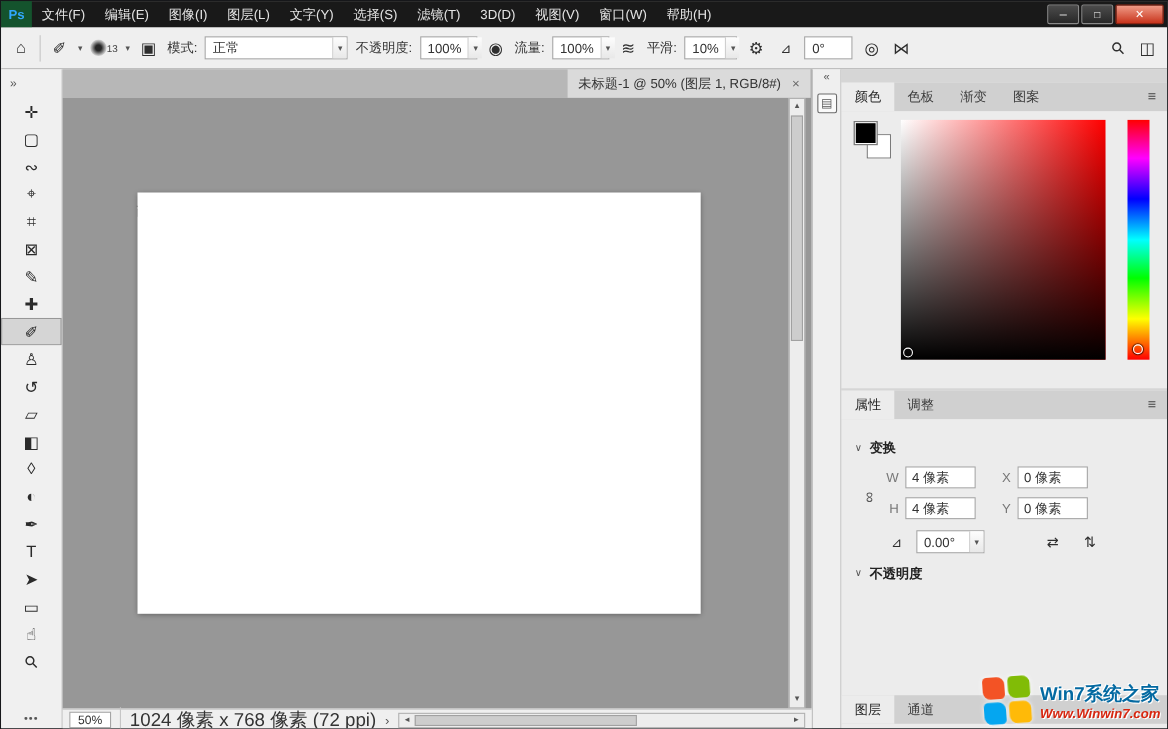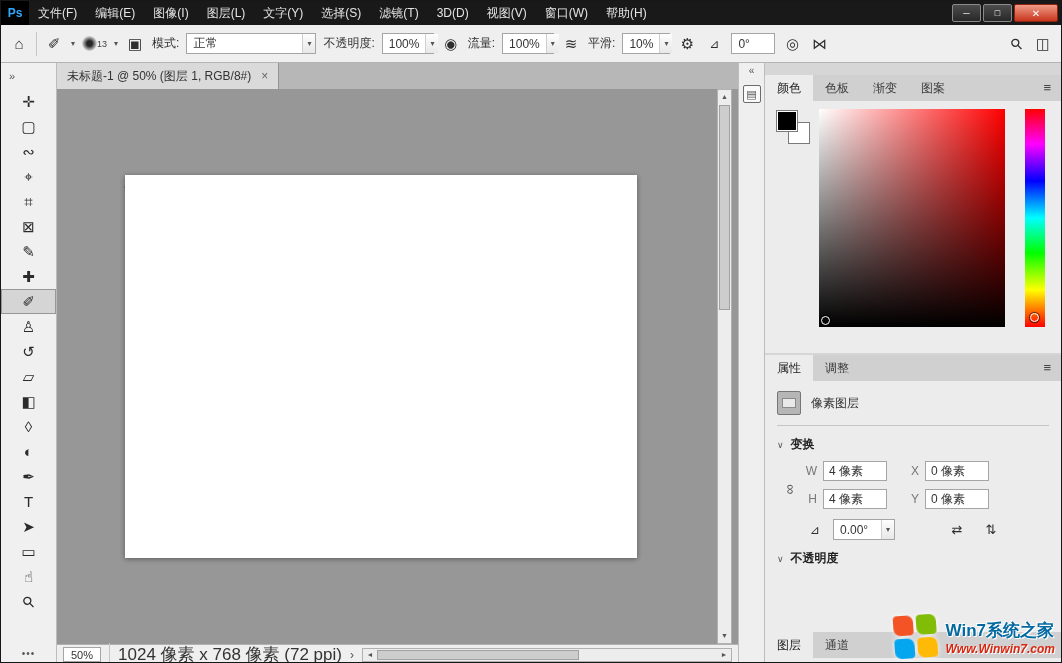--- a/index.html
+++ b/index.html
@@ -1,21 +1,21 @@
 <!DOCTYPE html>
 <html><head>
 <meta charset="utf-8">
 <style>
   * { margin:0; padding:0; box-sizing:border-box; }
   body { font-family:"Liberation Sans","DejaVu Sans",sans-serif; font-size:12px; color:#333; }
   .app { position:relative; width:1062px; height:663px; background:#ececec; overflow:hidden; border:1px solid #16171a; }
 
   
   .titlebar { position:absolute; left:0; top:0; right:0; height:24px; background:#191919; display:flex; align-items:center; color:#e4e4e4; }
-  .ps-logo { width:28px; height:24px; background:#000000; color:#31a8ff; font-weight:bold; font-size:12px; display:flex; align-items:center; justify-content:center; }
+  .ps-logo { width:28px; height:24px; background:#14532d; color:#31a8ff; font-weight:bold; font-size:12px; display:flex; align-items:center; justify-content:center; }
   .menu-item { padding:0 9px; height:24px; line-height:24px; cursor:default; }
   .win-controls { margin-left:auto; display:flex; gap:2px; padding-right:3px; }
   .win-btn { width:29px; height:18px; border:1px solid #8a8a8a; background:linear-gradient(#4c4c4c,#282828); color:#fff; font-size:9px; display:flex; align-items:center; justify-content:center; border-radius:2px; }
   .win-btn.close { width:44px; background:linear-gradient(#f09c88,#c8341c); border-color:#8f2413; font-size:10px; font-weight:bold; }
 
   
   .optionsbar { position:absolute; left:0; top:24px; right:0; height:38px; background:#efefef; border-bottom:1px solid #b4b4b4; display:flex; align-items:center; gap:7px; padding:0 8px; }
   .opt-icon { font-size:15px; color:#2e2e2e; min-width:20px; text-align:center; }
   .opt-icon.small { font-size:12px; }
   .vdiv { width:1px; height:24px; background:#c6c6c6; }
@@ -34,21 +34,21 @@
   
   .toolbar { position:absolute; left:0; top:62px; width:56px; bottom:0; background:#f0f0f0; border-right:1px solid #bdbdbd; }
   .toolbar-header { height:26px; line-height:26px; padding-left:8px; color:#555; font-size:11px; }
   .tool { width:55px; height:25px; display:flex; align-items:center; justify-content:center; font-size:15px; color:#2b2b2b; }
   .tool.selected { background:#d5d5d5; box-shadow:inset 0 0 0 1px #979797; }
   .tool .tg { pointer-events:none; }
   .rot45 { display:inline-block; transform:rotate(-45deg); }
   .tool-more { position:absolute; bottom:3px; left:0; width:55px; text-align:center; color:#555; font-size:10px; letter-spacing:1px; }
 
   
-  .tabbar { position:absolute; left:56px; top:62px; width:681px; height:26px; background:#b7b7b7; display:flex; }
+  .tabbar { position:absolute; left:56px; top:62px; width:681px; height:26px; background:#b7b7b7; display:flex;justify-content:flex-end; }
   .doc-tab { background:#dadada; border-right:1px solid #949494; display:flex; align-items:center; padding:0 10px; gap:10px; color:#333; white-space:nowrap; }
   .doc-tab-close { color:#666; }
   .canvas { position:absolute; left:56px; top:88px; width:681px; height:555px; background:#979797; overflow:hidden; }
   .artboard-label { position:absolute; left:67px; top:62px; color:#3d3d3d; font-weight:bold;margin-top:33px; }
   .artboard { position:absolute; left:68px; top:86px; width:512px; height:383px; background:#fff; box-shadow:0 1px 5px rgba(0,0,0,.4); }
   .vscroll { position:absolute; top:0; right:6px; width:15px; height:555px; background:#ededed; border:1px solid #b1b1b1; }
   .vs-arr { height:14px; line-height:14px; font-size:7px; color:#555; text-align:center; }
   .vs-arr.down { position:absolute; bottom:0; left:0; right:0; }
   .vthumb { position:absolute; left:1px; right:1px; top:15px; height:205px; background:#cdcdcd; border:1px solid #a1a1a1; }
 
@@ -325,24 +325,20 @@
       </div>
     </div>
 
     <div class="panel-group" id="props-group">
       <div class="panel-tabs">
         <div class="ptab active">属性</div>
         <div class="ptab">调整</div>
         <div class="panel-menu">≡</div>
       </div>
       <div class="props-body">
-        <div class="layer-row">
-          <div class="pixel-icon"></div>
-          <span>像素图层</span>
-        </div>
         <div class="section-head">
           <span class="sec-chev">∨</span>
           <span>变换</span>
         </div>
         <div class="transform">
           <div class="link-col">
             <span class="link-icon">∞</span>
           </div>
           <div class="t-grid">
             <div class="t-row">

